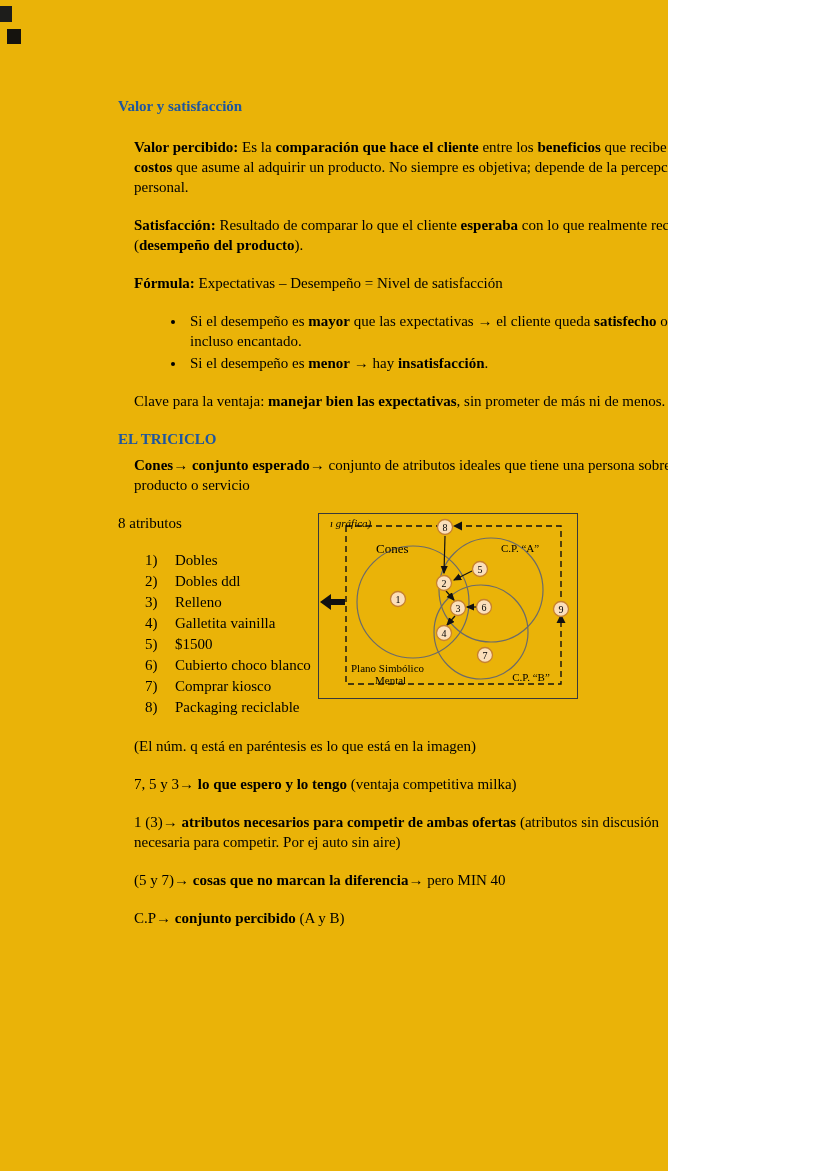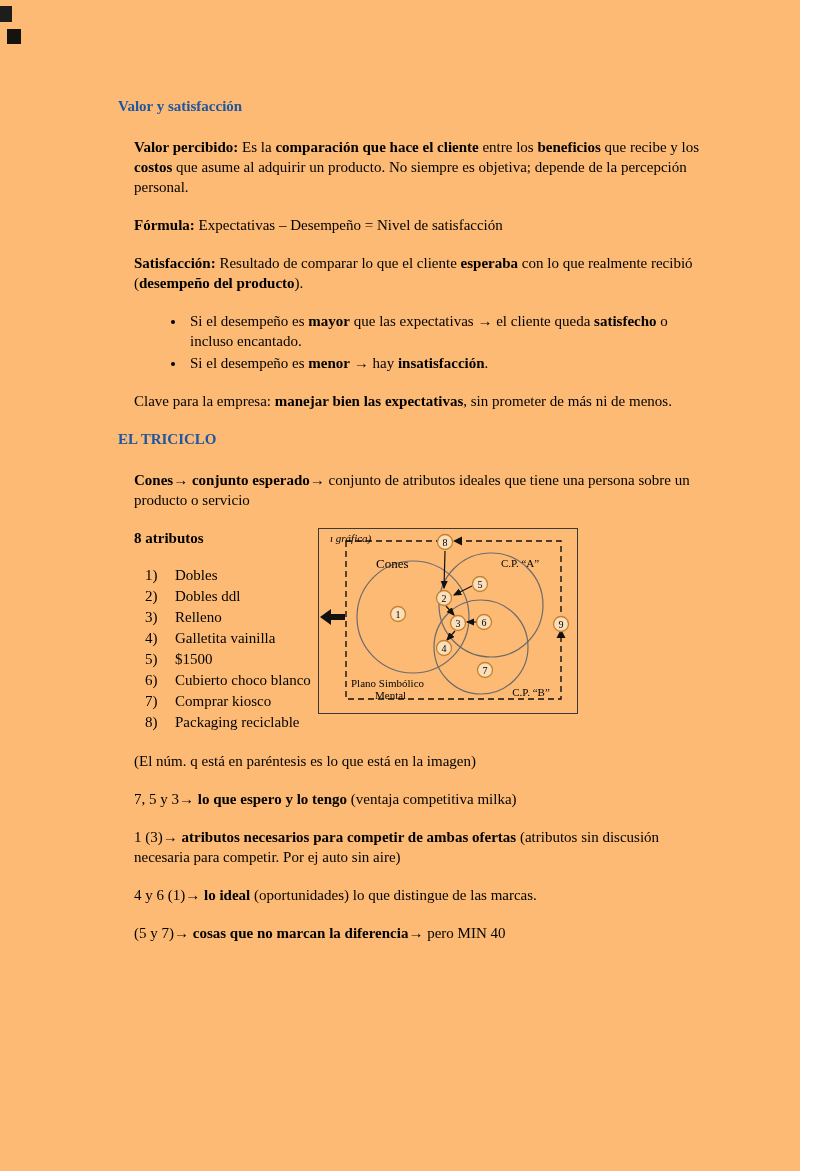--- a/index.html
+++ b/index.html
@@ -3,47 +3,47 @@
 <meta charset="utf-8">
 <style>
   :root{
     --heading-color:#1E56A0;
     --badge-fill:#FBDFBB;
     --badge-stroke:#C6812F;
   }
   html,body{margin:0;padding:0;background:#ffffff;}
   .page{
     position:relative;
-    width:800px;height:1171px;
-    background:#fdba74;
+    width:668px;height:1171px;
+    background:#eab308;
     font-family:"Liberation Serif", serif;
     font-size:15px;
     line-height:20px;
     color:#000;
     overflow:hidden;
   }
   .corner-mark{position:absolute;}
   .a1{left:0;top:6px;width:12px;height:16px;background:#1d1d1b;}
   .a2{left:7px;top:29px;width:14px;height:15px;background:#15130e;}
   .content{position:absolute;left:118px;top:96px;width:592px;}
   h1,h2{
     font-size:15px;
     line-height:20px;
     font-weight:bold;
     color:var(--heading-color);
     margin:0 0 21px 0;
   }
-  h2{margin:2px 0 21px 0;}
+  h2{margin:2px 0 6px 0;}
   p{margin:0 0 18px 16px;}
   .b{font-weight:bold;}
   ul.bullets{margin:0 0 18px 0;padding-left:56px;list-style:disc;}
   ul.bullets li{margin:0 0 2px 12px;padding-left:4px;}
   .row{display:flex;align-items:flex-start;margin:0 0 18px 0;}
   .attrs{width:200px;flex:none;}
-  .attrs-title{margin:0 0 17px 16px;font-weight:bold;}
+  .attrs-title{margin:0 0 17px 0;}
   ol.attr-list{list-style:none;margin:0;padding:0 0 0 27px;}
   .attr-item{display:flex;margin:0 0 1px 0;}
   .attr-item .num{width:30px;flex:none;}
   .diagram{
     width:258px;height:184px;flex:none;
     border:1.5px solid #3a3a3a;
     position:relative;
     box-sizing:content-box;
   }
   svg{display:block;}
@@ -63,29 +63,29 @@
 <body>
 
 <div class="page">
   <div class="corner-mark a1"></div>
   <div class="corner-mark a2"></div>
 
   <div class="content">
     <h1>Valor y satisfacción</h1>
 
     <p><span class="b">Valor percibido:</span><span> Es la </span><span class="b">comparación que hace el cliente</span><span> entre los </span><span class="b">beneficios</span><span> que recibe y los </span><span class="b">costos</span><span> que asume al adquirir un producto. No siempre es objetiva; depende de la percepción personal.</span></p>
+    <p><span class="b">Satisfacción:</span><span> Resultado de comparar lo que el cliente </span><span class="b">esperaba</span><span> con lo que realmente recibió (</span><span class="b">desempeño del producto</span><span>).</span></p>
     <p><span class="b">Fórmula:</span><span> Expectativas – Desempeño = Nivel de satisfacción</span></p>
-    <p><span class="b">Satisfacción:</span><span> Resultado de comparar lo que el cliente </span><span class="b">esperaba</span><span> con lo que realmente recibió (</span><span class="b">desempeño del producto</span><span>).</span></p>
 
     <ul class="bullets">
       <li><span>Si el desempeño es </span><span class="b">mayor</span><span> que las expectativas → el cliente queda </span><span class="b">satisfecho</span><span> o incluso encantado.</span></li>
       <li><span>Si el desempeño es </span><span class="b">menor</span><span> → hay </span><span class="b">insatisfacción</span><span>.</span></li>
     </ul>
 
-    <p><span> Clave para la empresa: </span><span class="b">manejar bien las expectativas</span><span>, sin prometer de más ni de menos.</span></p>
+    <p><span> Clave para la ventaja: </span><span class="b">manejar bien las expectativas</span><span>, sin prometer de más ni de menos.</span></p>
 
     <h2>EL TRICICLO</h2>
 
     <p><span class="b">Cones→ conjunto esperado→</span><span> conjunto de atributos ideales que tiene una persona sobre un producto o servicio</span></p>
 
     <div class="row">
       <div class="attrs">
         <p class="attrs-title">8 atributos</p>
         <ol class="attr-list">
           <li class="attr-item">
@@ -190,16 +190,16 @@
             <circle class="badge" cx="242" cy="95" r="7.5"></circle>
             <text class="badge-num" x="242" y="98.5">9</text>
           </g>
         </svg>
       </div>
     </div>
 
     <p><span> (El núm. q está en paréntesis es lo que está en la imagen)</span></p>
     <p><span>7, 5 y 3</span><span class="b">→ lo que espero y lo tengo</span><span> (ventaja competitiva milka)</span></p>
     <p><span>1 (3)</span><span class="b">→ atributos necesarios para competir de ambas ofertas</span><span> (atributos sin discusión necesaria para competir. Por ej auto sin aire)</span></p>
-    <p><span>4 y 6 (1)</span><span class="b">→ lo ideal</span><span> (oportunidades) lo que distingue de las marcas.</span></p>
     <p><span>(5 y 7)</span><span class="b">→ cosas que no marcan la diferencia→</span><span> pero MIN 40</span></p>
+    <p><span>C.P</span><span class="b">→ conjunto percibido</span><span> (A y B)</span></p>
   </div>
 </div>
 
 </body></html>

